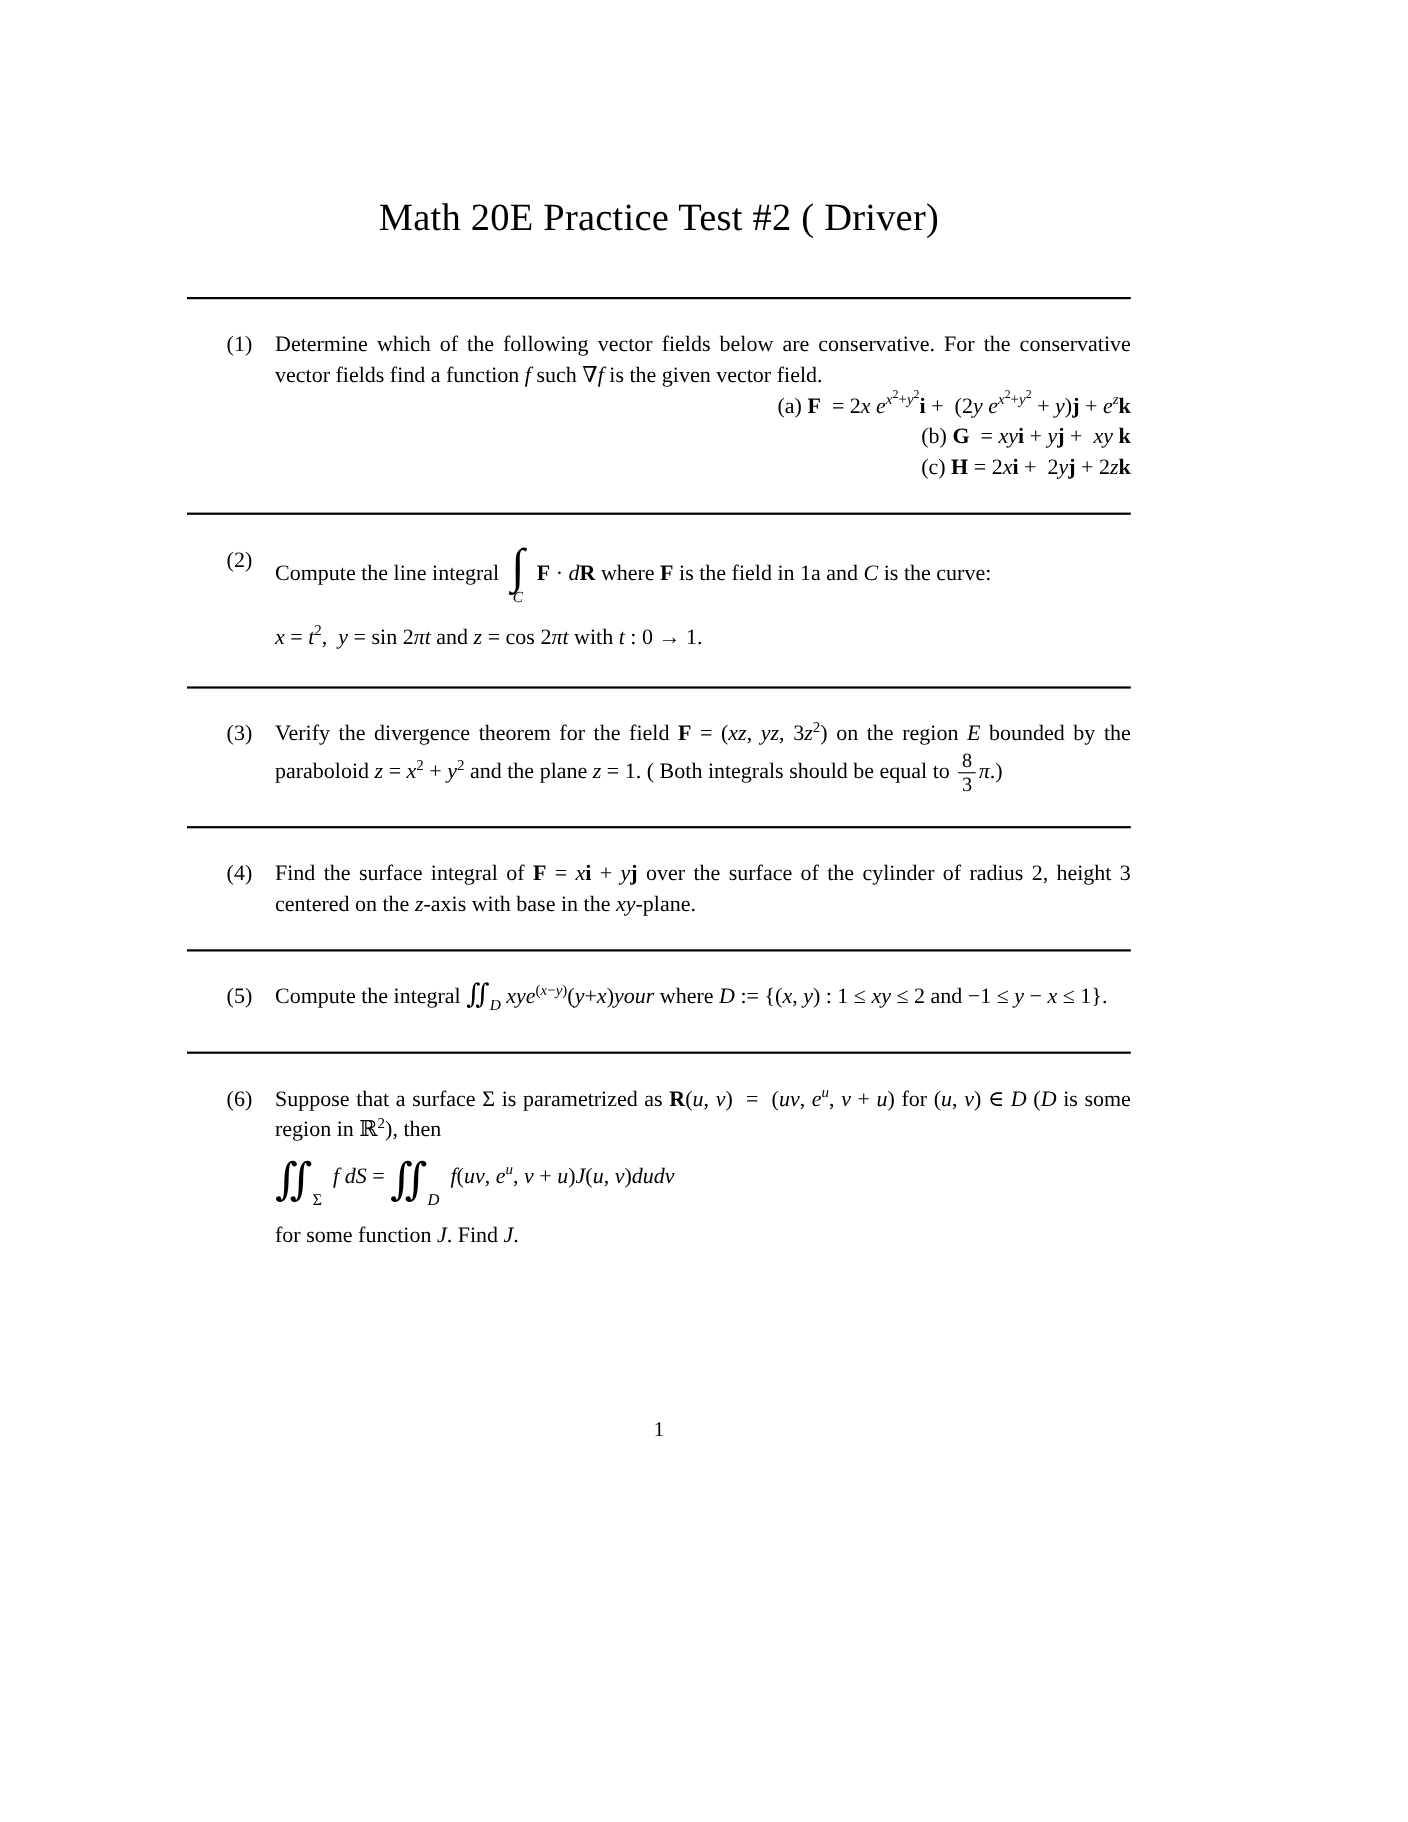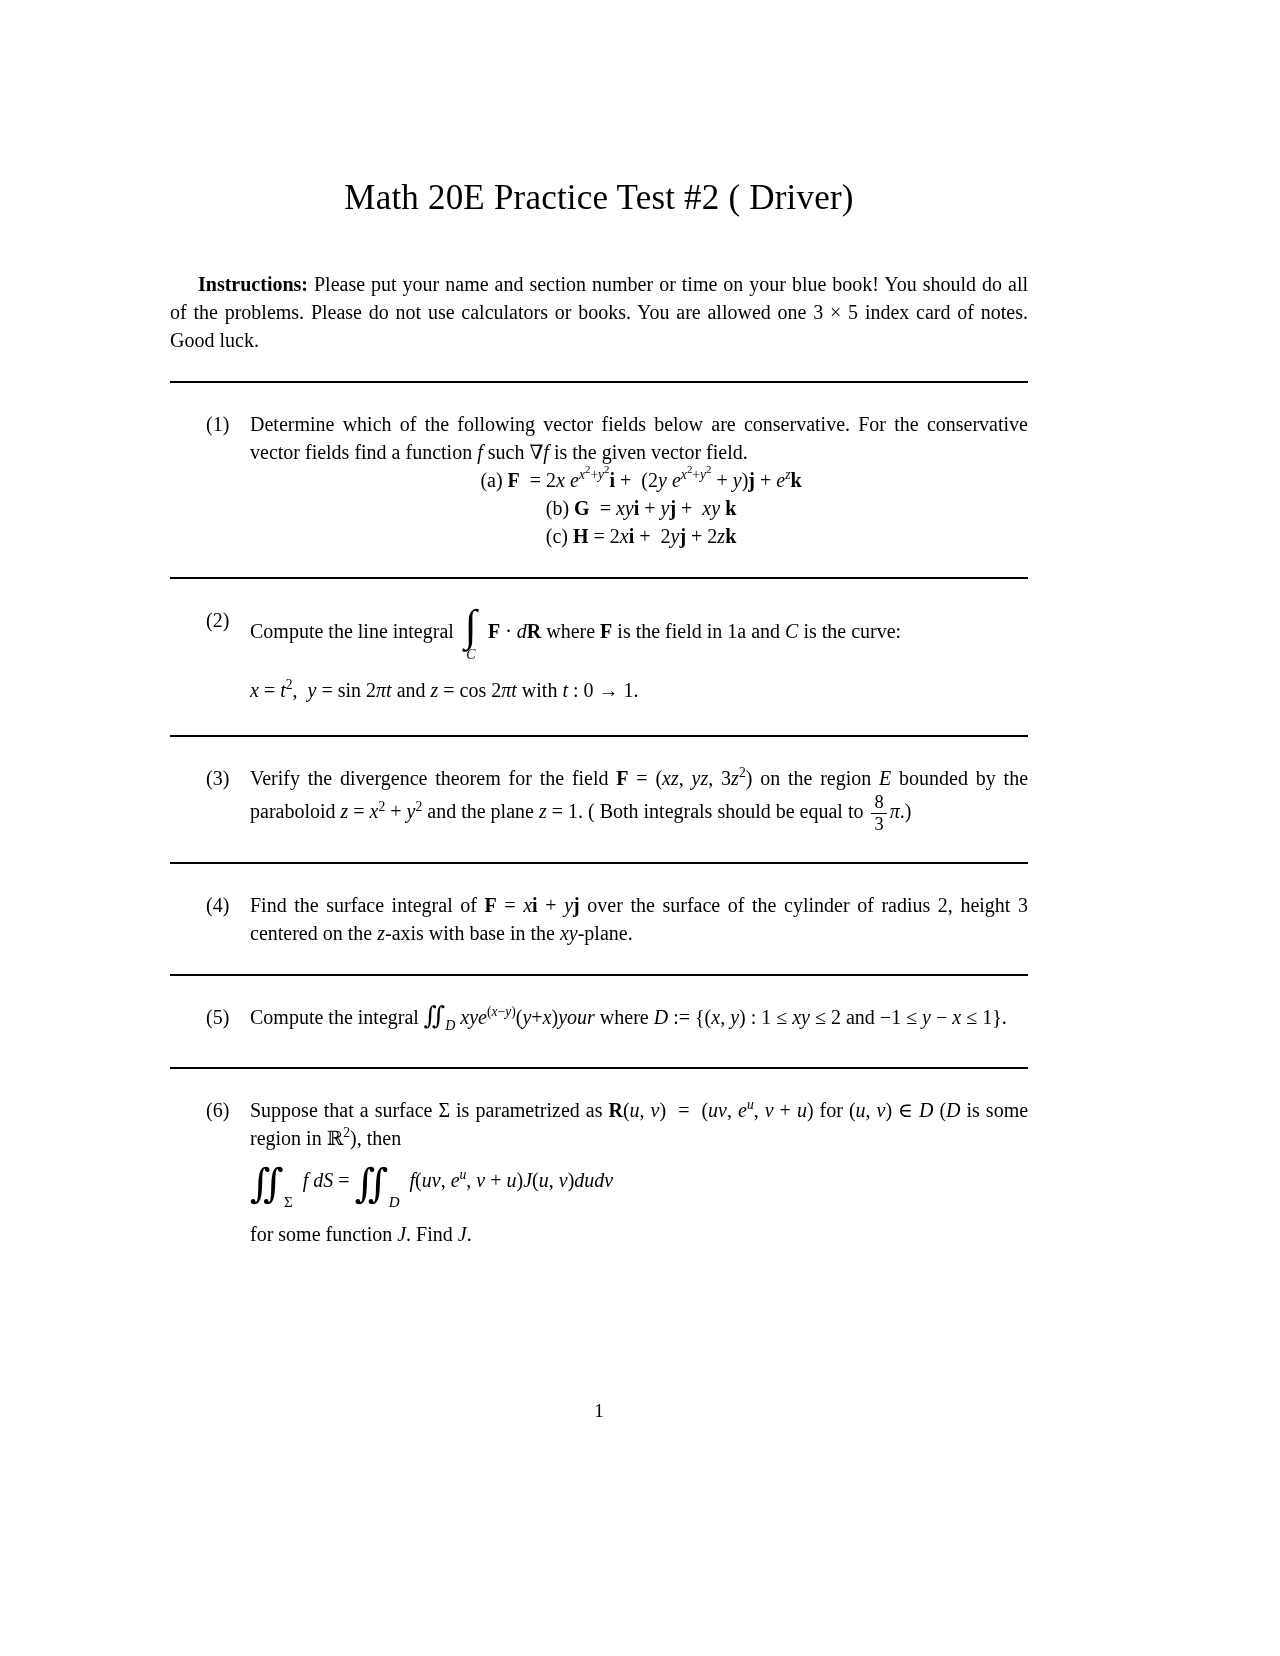--- a/index.html
+++ b/index.html
@@ -41,21 +41,21 @@
     font-size: 20px;
     line-height: 28px;
   }
   .pnum {
     flex: 0 0 44px;
   }
   .pbody {
     flex: 1;
     text-align: justify;
   }
-  .pbody .sub { margin-left: 4px; text-align: center; }
+  .pbody .sub { margin-left: 4px; text-align: right; }
   .pbody .disp { text-align: left; margin: 14px 40px 4px 0; text-indent: 0; }
   sup { font-size: 68%; line-height: 0; }
   sup sup { font-size: 80%; }
   
   .intC {
     display: inline-flex;
     flex-direction: column;
     align-items: center;
     vertical-align: middle;
     line-height: 1;
@@ -87,21 +87,20 @@
     margin-top: 152px;
   }
 </style>
 </head>
 <body>
 
 <div class="page">
 
   <h1 class="title">Math 20E Practice Test #2 ( Driver)</h1>
 
-  <p class="instructions"><span class="ilabel">Instructions:</span><span> Please put your name and section number or time on your blue book! You should do all of the problems. Please do not use calculators or books. You are allowed one 3 × 5 index card of notes. Good luck.</span></p>
 
   <hr class="rule">
 
   <div class="problem">
     <span class="pnum">(1)</span>
     <div class="pbody">Determine which of the following vector fields below are conservative. For the conservative vector fields find a function <i>f</i> such ∇<i>f</i> is the given vector field.<div class="sub">(a) <b>F</b>&nbsp; = 2<i>x</i> <i>e</i><sup><i>x</i><sup>2</sup>+<i>y</i><sup>2</sup></sup><b>i</b> +&nbsp; (2<i>y</i> <i>e</i><sup><i>x</i><sup>2</sup>+<i>y</i><sup>2</sup></sup> + <i>y</i>)<b>j</b> + <i>e</i><sup><i>z</i></sup><b>k</b></div><div class="sub">(b) <b>G</b>&nbsp; = <i>xy</i><b>i</b> + <i>y</i><b>j</b> +&nbsp; <i>xy</i> <b>k</b></div><div class="sub">(c) <b>H</b> = 2<i>x</i><b>i</b> +&nbsp; 2<i>y</i><b>j</b> + 2<i>z</i><b>k</b></div></div>
   </div>
 
   <hr class="rule">
 

